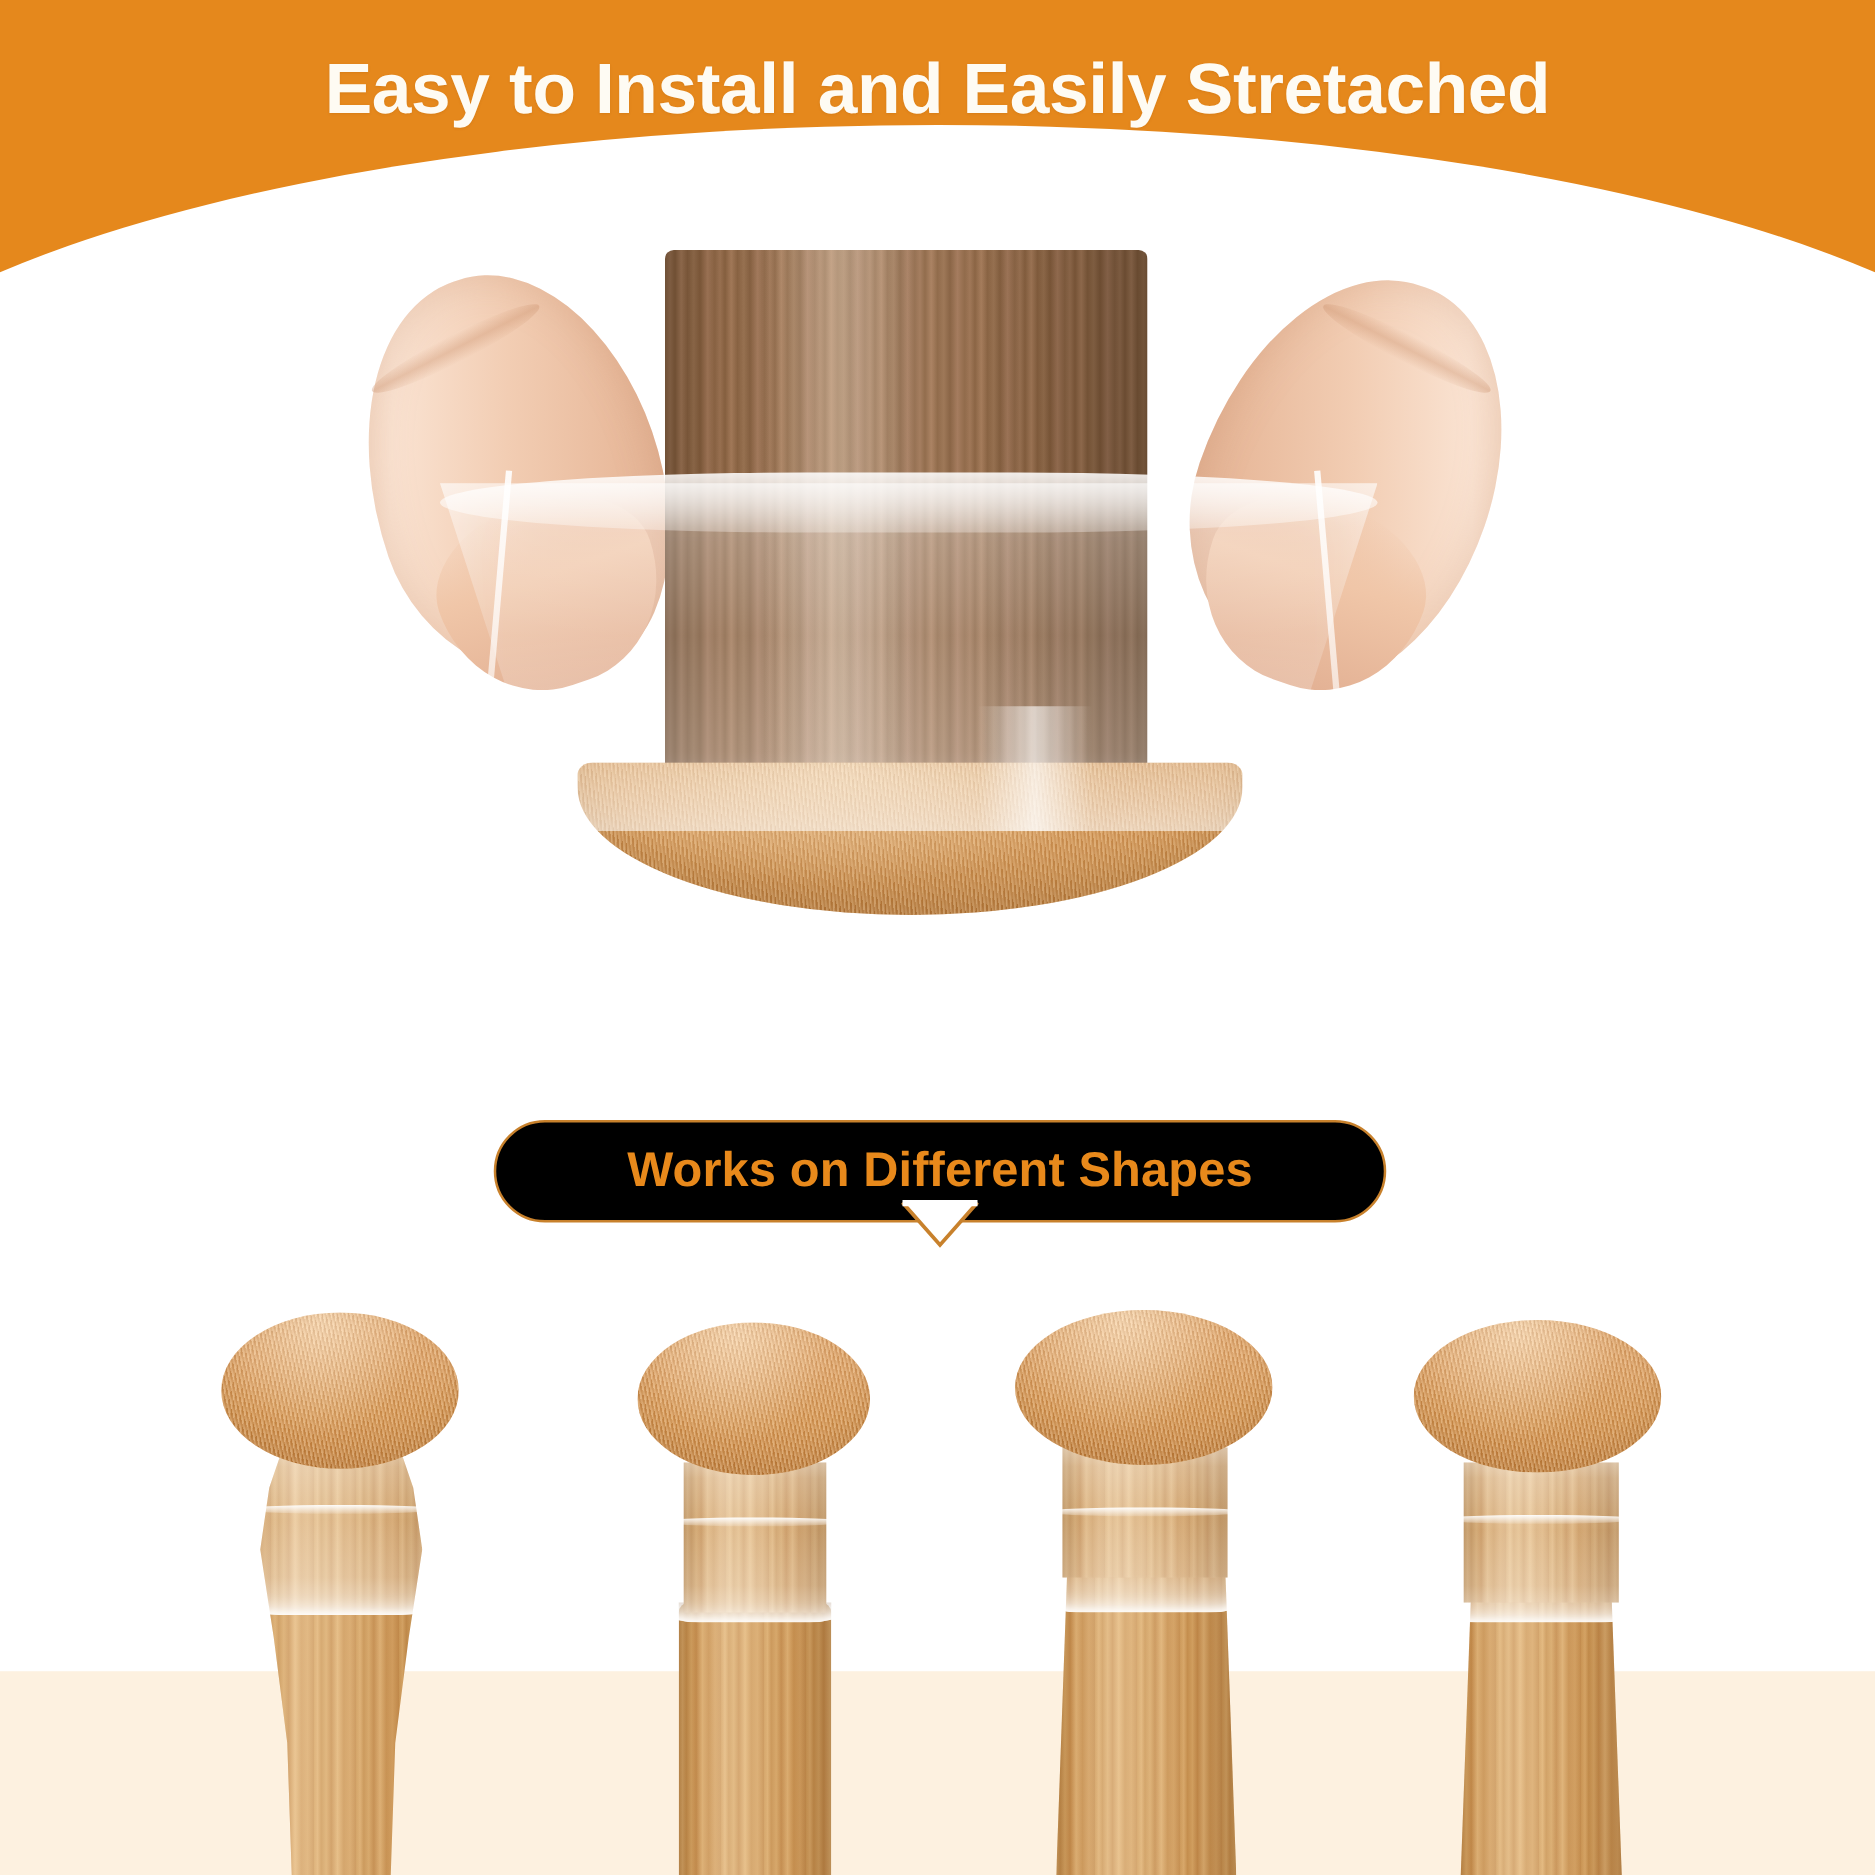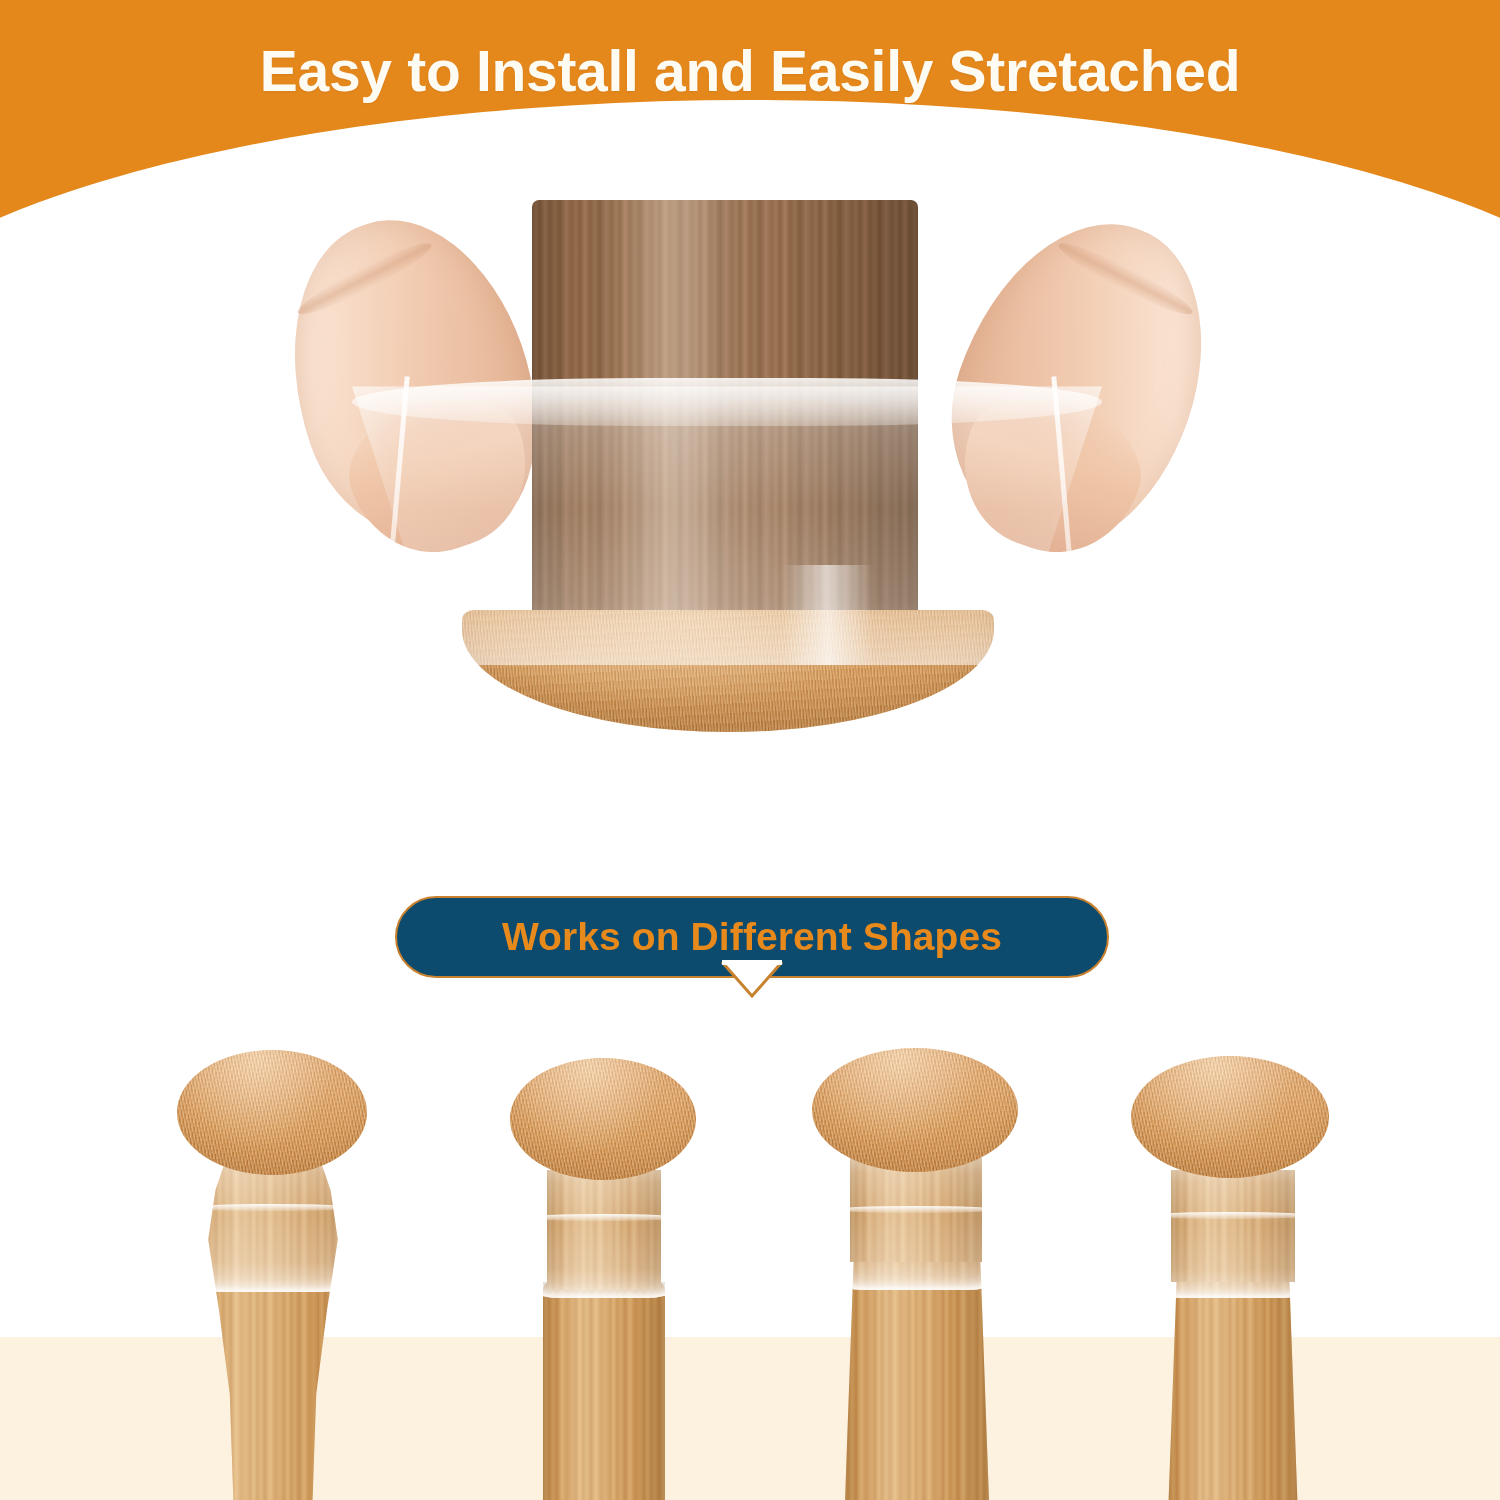--- a/index.html
+++ b/index.html
@@ -193,21 +193,21 @@
     left:395px; top:896px;
     width:714px; height:112px;
     z-index:4;
   }
   .badge {
     position:absolute;
     left:0; top:0;
     width:714px; height:82px;
     border:2.5px solid #C8812C;
     border-radius:41px;
-    background:#0c4a6e;
+    background:#000000;
     display:flex;
     align-items:center;
     justify-content:center;
   }
   .badge-text {
     color:#E8891B;
     font-size:39px;
     font-weight:600;
     letter-spacing:0.1px;
     white-space:nowrap;

